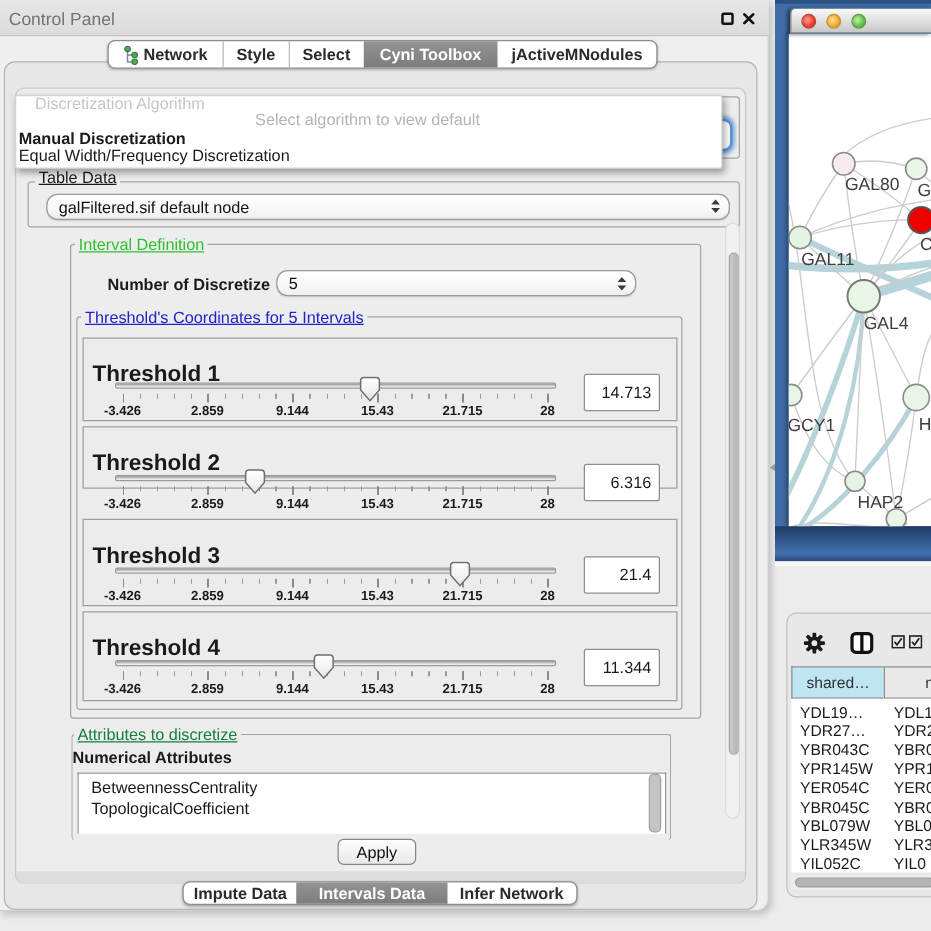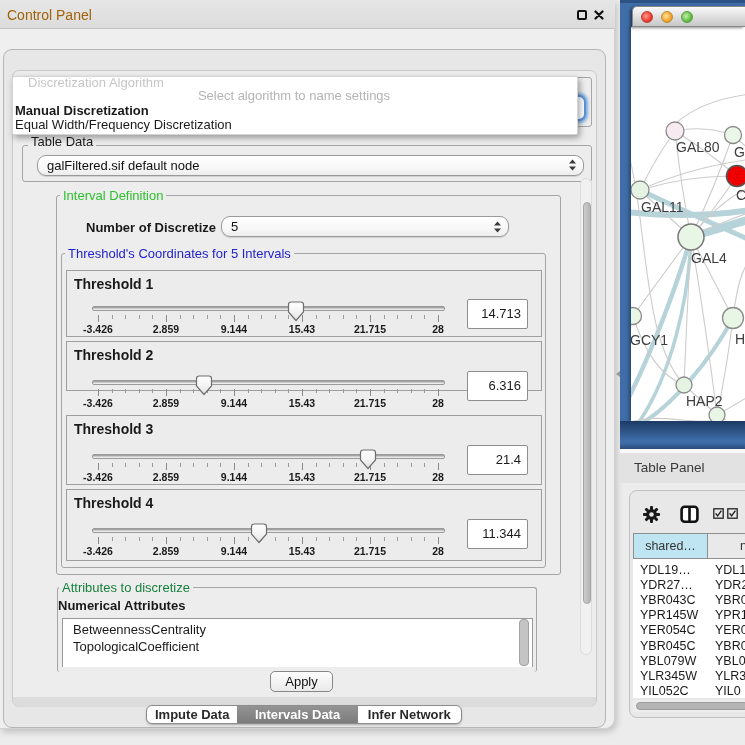--- a/index.html
+++ b/index.html
@@ -5,39 +5,39 @@
 html,body{width:745px;height:745px;overflow:hidden;background:#ececec;
  font-family:"Liberation Sans",sans-serif;font-size:13px;color:#1a1a1a;}
 .abs{position:absolute;}
 #stage{position:relative;width:745px;height:745px;overflow:hidden;}
 
 #cpwin{left:0;top:0;width:615px;height:729px;background:#efefef;
  border-right:1px solid #d2d2d2;border-bottom:1px solid #d2d2d2;
  border-radius:0 0 10px 0;box-shadow:2px 3px 6px rgba(0,0,0,.18);}
 #titlebar{left:0;top:0;width:615px;height:29px;
  background:linear-gradient(#e6e6e6,#dcdcdc);border-bottom:1px solid #c2c2c2;}
-#titletxt{left:7px;top:7px;font-size:14px;color:#a16207;}
+#titletxt{left:7px;top:7px;font-size:14px;color:#737373;}
 #winfloat{left:577px;top:10px;width:10px;height:10px;border:2px solid #111;border-radius:2px;}
 
 #panelA{left:3px;top:49px;width:603px;height:679px;background:#e7e7e7;
  border:1px solid #b5b5b5;border-radius:9px;}
 #panelB{left:12px;top:70px;width:585px;height:637px;background:#ededed;
  border:1px solid #c9c9c9;border-radius:7px;}
 #panelBband{left:13px;top:697px;width:583px;height:10px;background:#dcdcdc;
  border-radius:0 0 7px 7px;}
 
 .group{border:1px solid #a5a5a5;border-radius:3px;}
-.gtitle{position:absolute;background:#ededed;padding:0 3px;line-height:13px;}
+.gtitle{position:absolute;background:#ededed;padding:0 3px;line-height:13px;text-decoration:underline;}
 .combo{position:absolute;background:linear-gradient(#ffffff,#f6f6f6 70%,#ededed);border:1px solid #9a9a9a;border-radius:9px;
  line-height:19px;padding-left:9px;color:#111;box-shadow:0 1px 1px rgba(0,0,0,.12);}
 .cArr{position:absolute;right:6px;top:50%;margin-top:-6px;width:9px;height:12px;}
 
 .tpanel{position:absolute;left:66px;width:476px;background:#ececec;
  border:1px solid #9e9e9e;}
-.tlabel{position:absolute;left:7px;top:5px;font-weight:bold;font-size:14px;}
+.tlabel{position:absolute;left:7px;top:18px;font-weight:bold;font-size:18px;}
 .track{position:absolute;left:25px;width:353px;height:5px;
  background:linear-gradient(#8f8f8f,#e3e3e3 70%,#f5f5f5);border:1px solid #9a9a9a;border-radius:2px;}
 .ticksMin{position:absolute;left:30.5px;width:342px;height:4px;
  background:repeating-linear-gradient(90deg,#9a9a9a 0 1px,transparent 1px 13.6px);}
 .ticksMaj{position:absolute;left:30.5px;width:342px;height:7px;
  background:repeating-linear-gradient(90deg,#8a8a8a 0 1px,transparent 1px 68px);}
 .slab{position:absolute;transform:translateX(-50%);font-weight:bold;font-size:10.5px;color:#1a1a1a;}
 .vbox{position:absolute;left:400px;width:61px;height:30px;background:#fff;
  border:1px solid #8e8e8e;border-radius:2px;text-align:right;line-height:28px;
  padding-right:6px;font-size:13px;}
@@ -104,37 +104,52 @@
 <div id="cpwin" class="abs"></div>
 <div id="panelA" class="abs"></div>
 <div id="panelB" class="abs"></div>
 <div id="titlebar" class="abs"></div>
 <div id="titletxt" class="abs">Control Panel</div>
 <div id="winfloat" class="abs"></div>
 <svg class="abs" style="left:594px;top:10px" width="10" height="10" viewBox="0 0 10 10">
  <path d="M1.5,1.5 L8.5,8.5 M8.5,1.5 L1.5,8.5" stroke="#111" stroke-width="2.2" stroke-linecap="round"></path>
 </svg>
 
+<div class="tabbar" style="left:86px;top:32px;width:440px;height:23px;">
+ <div class="tseg" style="width:91px;border-radius:6px 0 0 6px;">
+  <svg width="12" height="16" viewBox="0 0 12 16" style="margin-right:4px">
+   <path d="M3,3.5 L3,14 M3,8 L8.5,8 M3,13.5 L8.5,13.5" stroke="#7d8b99" stroke-width="1.2" fill="none"></path>
+   <circle cx="3" cy="3.2" r="2.2" fill="#55a555" stroke="#2e7d32" stroke-width=".9"></circle>
+   <circle cx="8.7" cy="8" r="2.2" fill="#55a555" stroke="#2e7d32" stroke-width=".9"></circle>
+   <circle cx="8.7" cy="13.4" r="2.2" fill="#55a555" stroke="#2e7d32" stroke-width=".9"></circle>
+  </svg>Network</div>
+ <div class="tdiv"></div>
+ <div class="tseg" style="width:52px;">Style</div>
+ <div class="tdiv"></div>
+ <div class="tseg" style="width:59px;">Select</div>
+ <div class="tseg tsel" style="width:108px;">Cyni Toolbox</div>
+ <div class="tseg" style="width:127px;border-radius:0 6px 6px 0;">jActiveMNodules</div>
+</div>
 
 <div class="abs group" style="left:22px;top:77px;width:570px;height:50px;"></div>
 
 <div class="abs" style="left:30px;top:95px;width:556px;height:26px;background:#fff;
  border:2.5px solid #5b95d6;border-radius:7px;box-shadow:0 0 3px 1.5px rgba(90,150,220,.75);"></div>
 
 <div class="abs group" style="left:22px;top:145px;width:570px;height:37px;"></div>
 <div class="gtitle" style="left:28px;top:135px;color:#1a1a1a;">Table Data</div>
 <div class="combo" style="left:37px;top:154.5px;width:547px;height:21px;">galFiltered.sif default node
  <svg class="cArr" width="9" height="12" viewBox="0 0 9 12">
   <path d="M1,4.6 L4.5,0.6 L8,4.6 Z M1,7.4 L4.5,11.4 L8,7.4 Z" fill="#3a3a3a"></path>
       </svg>
 </div>
 
 <div id="popup" class="abs"></div>
 <div class="abs" style="left:28px;top:75px;color:#c6c6c6;font-size:13px;">Discretization Algorithm</div>
-<div class="abs" style="left:0;top:88px;width:588px;text-align:center;color:#b4b4b4;font-size:13px;">Select algorithm to name settings</div>
+<div class="abs" style="left:0;top:88px;width:588px;text-align:center;color:#b4b4b4;font-size:13px;">Select algorithm to view default</div>
 <div class="abs" style="left:15px;top:103px;font-weight:bold;font-size:13px;">Manual Discretization</div>
 <div class="abs" style="left:15px;top:116.5px;font-size:13px;">Equal Width/Frequency Discretization</div>
 
 <div class="abs group" style="left:56px;top:195px;width:505px;height:380px;"></div>
 <div class="gtitle" style="left:60px;top:189px;color:#2ec02e;">Interval Definition</div>
 <div class="abs" style="left:86px;top:220px;font-weight:bold;">Number of Discretize</div>
 <div class="combo" style="left:221px;top:216px;width:288px;height:21px;">5
  <svg class="cArr" width="9" height="12" viewBox="0 0 9 12">
   <path d="M1,4.6 L4.5,0.6 L8,4.6 Z M1,7.4 L4.5,11.4 L8,7.4 Z" fill="#3a3a3a"></path>
       </svg>
@@ -295,23 +310,20 @@
       <text x="103" y="130" font-size="14" fill="#3d3d3d" font-family="Liberation Sans,sans-serif">GAL3</text>
       <text x="105" y="173" font-size="14" fill="#3d3d3d" font-family="Liberation Sans,sans-serif">CDC6</text>
       <text x="10" y="185" font-size="14" fill="#3d3d3d" font-family="Liberation Sans,sans-serif">GAL11</text>
       <text x="60" y="236" font-size="14" fill="#3d3d3d" font-family="Liberation Sans,sans-serif">GAL4</text>
       <text x="-1" y="318" font-size="14" fill="#3d3d3d" font-family="Liberation Sans,sans-serif">GCY1</text>
       <text x="104" y="317" font-size="14" fill="#3d3d3d" font-family="Liberation Sans,sans-serif">HIS4</text>
       <text x="55" y="379" font-size="14" fill="#3d3d3d" font-family="Liberation Sans,sans-serif">HAP2</text>
     </svg>
 <div id="splitarrow" class="abs"></div>
 
-<div id="tpbar" class="abs">
-      <span>Table Panel</span>
-    </div>
 <div id="tframe" class="abs"></div>
 <div id="tbicons" class="abs">
       <svg class="abs" style="left:643px;top:506px" width="17" height="17" viewBox="0 0 17 17">
         <rect x="7" y="0" width="3" height="4.2" rx="1" fill="#1a1a1a" transform="rotate(0 8.5 8.5)"></rect>
         <rect x="7" y="0" width="3" height="4.2" rx="1" fill="#1a1a1a" transform="rotate(45 8.5 8.5)"></rect>
         <rect x="7" y="0" width="3" height="4.2" rx="1" fill="#1a1a1a" transform="rotate(90 8.5 8.5)"></rect>
         <rect x="7" y="0" width="3" height="4.2" rx="1" fill="#1a1a1a" transform="rotate(135 8.5 8.5)"></rect>
         <rect x="7" y="0" width="3" height="4.2" rx="1" fill="#1a1a1a" transform="rotate(180 8.5 8.5)"></rect>
         <rect x="7" y="0" width="3" height="4.2" rx="1" fill="#1a1a1a" transform="rotate(225 8.5 8.5)"></rect>
         <rect x="7" y="0" width="3" height="4.2" rx="1" fill="#1a1a1a" transform="rotate(270 8.5 8.5)"></rect>

